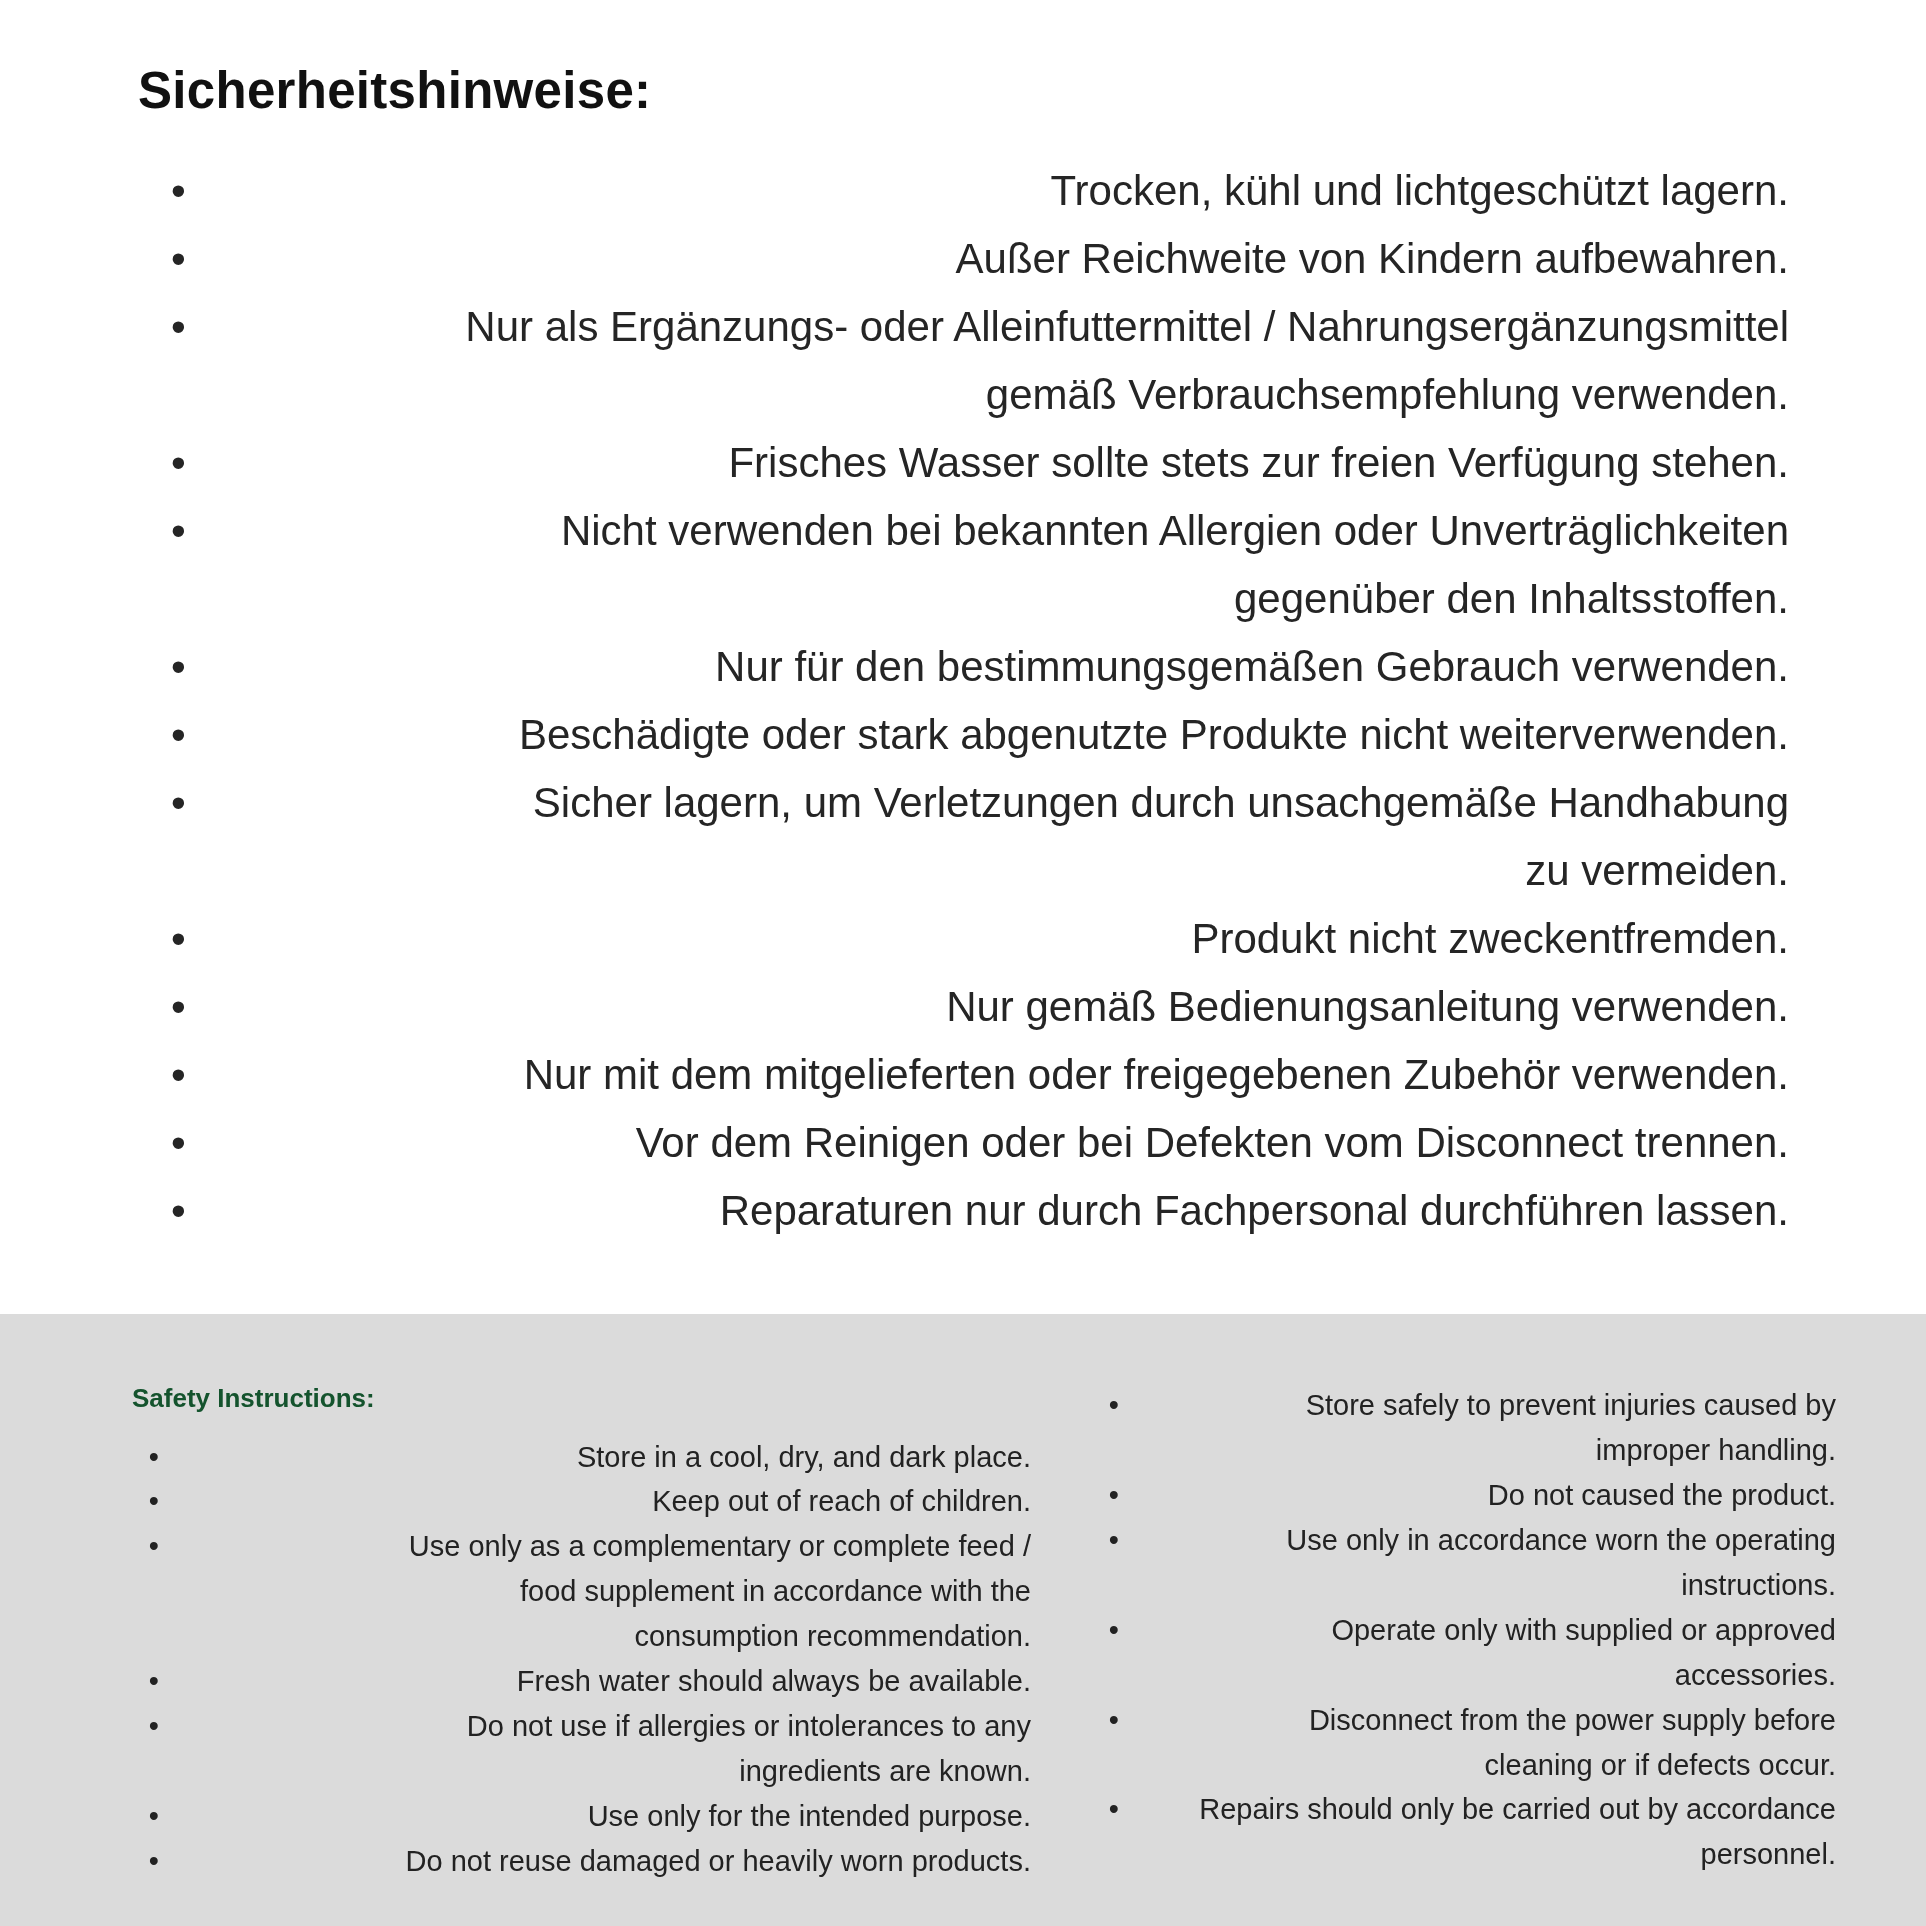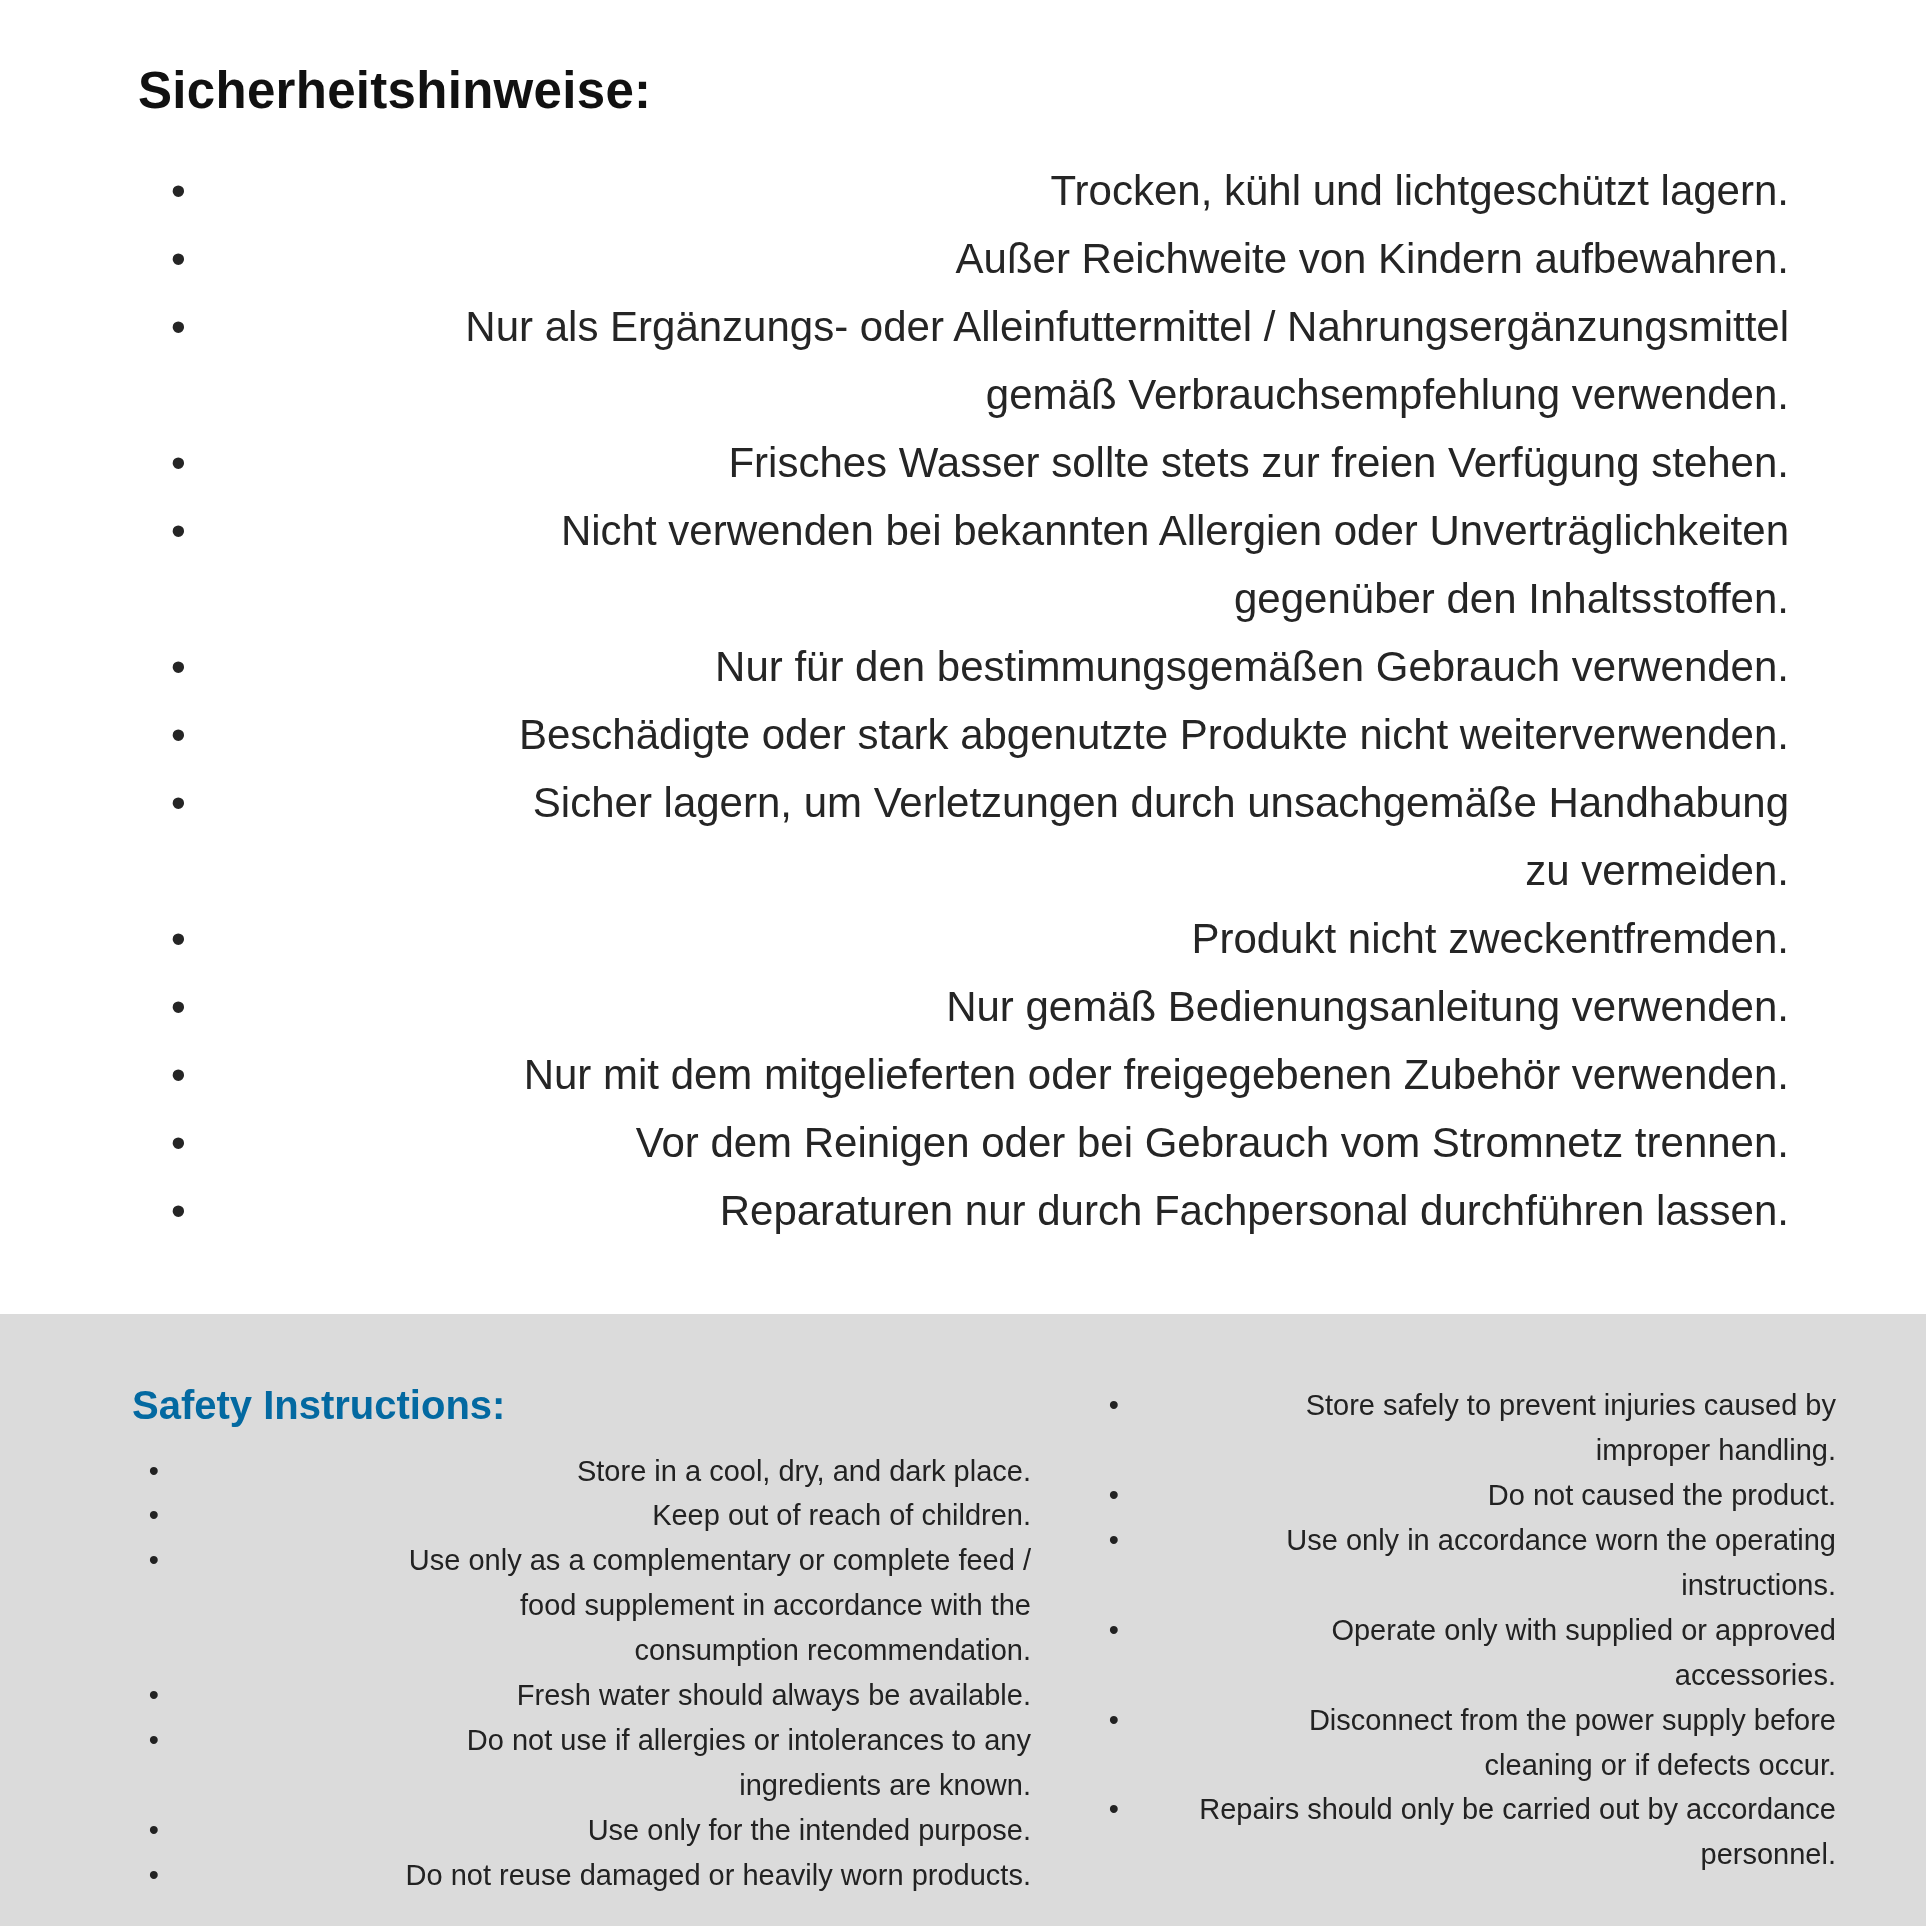--- a/index.html
+++ b/index.html
@@ -53,23 +53,23 @@
     gap: 61px;
   }
   .english-col-left {
     width: 899px;
     flex: 0 0 auto;
   }
   .english-col-right {
     flex: 1 1 auto;
   }
   .english-title {
-    font-size: 40px;
+    font-size: 26px;
     font-weight: 700;
-    color: #0369a1;
+    color: #14532d;
     margin: 0 0 20.5px 0;
   }
   .english-bullets {
     margin-left: 16.7px;
   }
   .english-bullets .bullet-item {
     font-size: 29px;
     line-height: 1.55;
     color: #222222;
   }
@@ -142,21 +142,21 @@
         <div class="bullet-item">
           <span class="bullet">•</span>
           <span class="bullet-text">Nur gemäß Bedienungsanleitung verwenden.</span>
         </div>
         <div class="bullet-item">
           <span class="bullet">•</span>
           <span class="bullet-text">Nur mit dem mitgelieferten oder freigegebenen Zubehör verwenden.</span>
         </div>
         <div class="bullet-item">
           <span class="bullet">•</span>
-          <span class="bullet-text">Vor dem Reinigen oder bei Gebrauch vom Stromnetz trennen.</span>
+          <span class="bullet-text">Vor dem Reinigen oder bei Defekten vom Disconnect trennen.</span>
         </div>
         <div class="bullet-item">
           <span class="bullet">•</span>
           <span class="bullet-text">Reparaturen nur durch Fachpersonal durchführen lassen.</span>
         </div>
       </div>
   </section>
 
   <section class="english-section">
     <div class="english-col-left">

